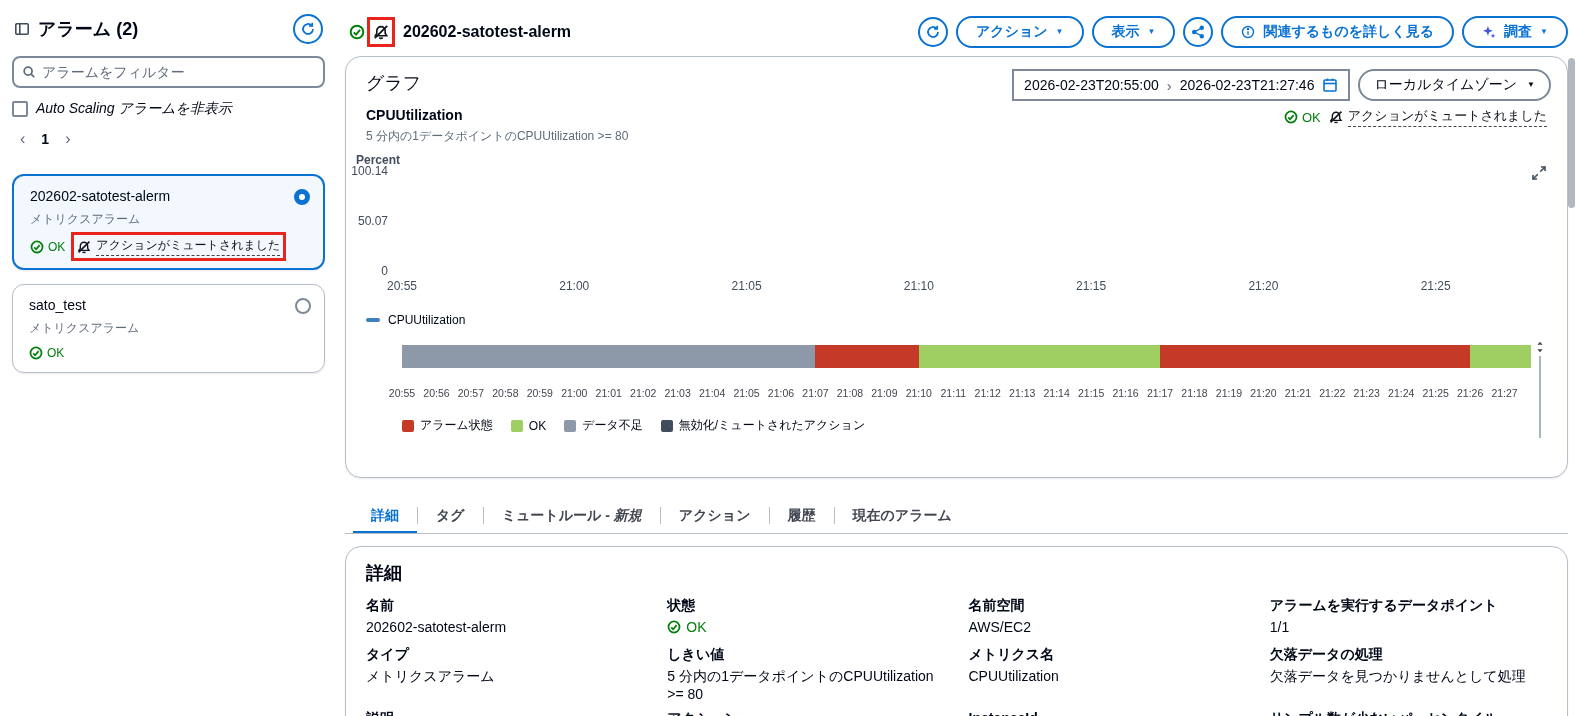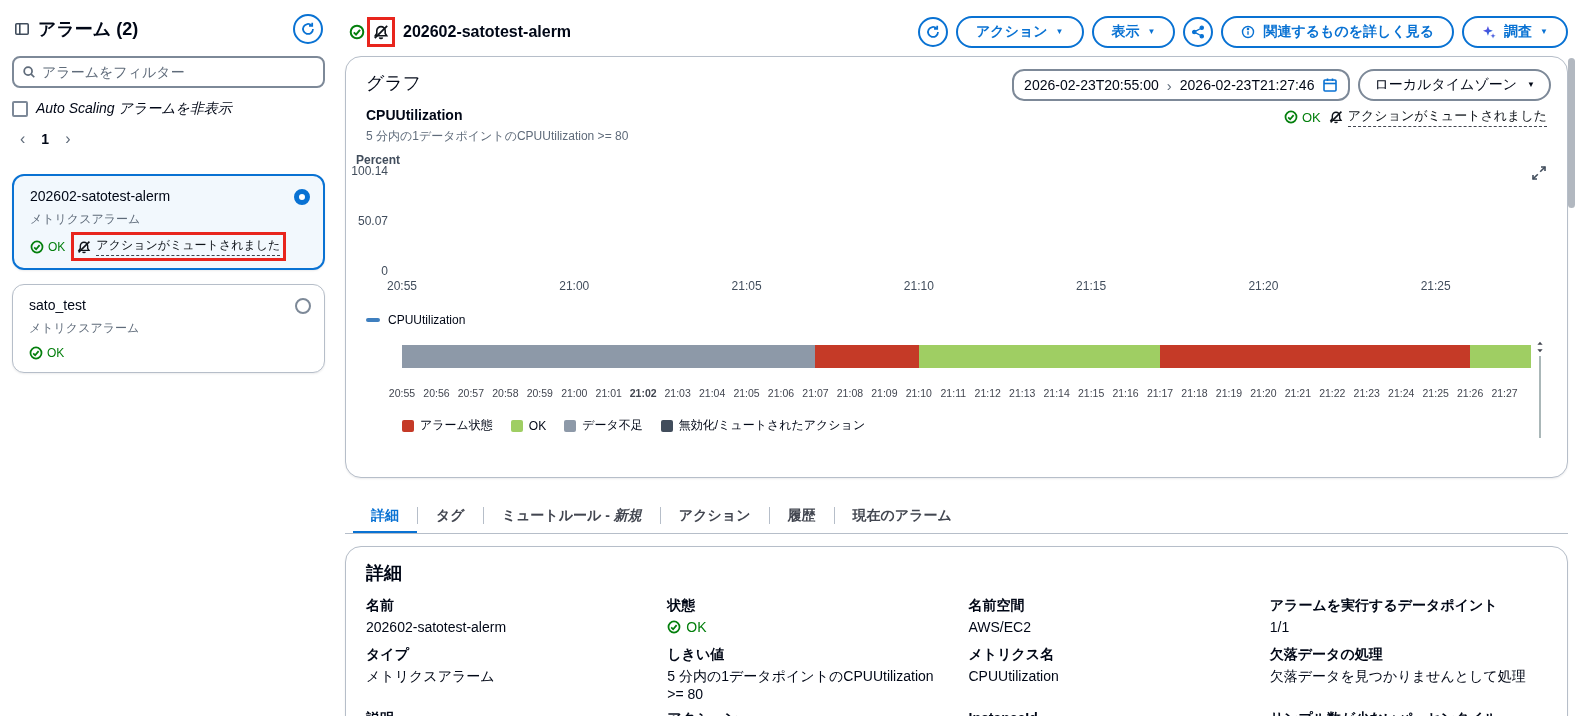--- a/index.html
+++ b/index.html
@@ -40,21 +40,21 @@
   .main-header { position: absolute; left: 349px; top: 16px; display: flex; align-items: center; gap: 8px; height: 32px; }
   .page-title { font-size: 16px; font-weight: bold; margin-left: 6px; }
   .bell-anno-wrap { position: relative; display: inline-flex; align-items: center; }
   .toolbar { position: absolute; top: 16px; right: 10px; display: flex; gap: 8px; align-items: center; }
   .btn { height: 32px; display: inline-flex; align-items: center; gap: 8px; padding: 0 18px; border: 2px solid #0972d3; border-radius: 20px; color: #0972d3; font-weight: bold; font-size: 14px; background: #fff; cursor: pointer; white-space: nowrap; font-family: inherit; }
 
   
   .graph-panel { position: absolute; left: 345px; top: 56px; width: 1223px; height: 422px; border: 1px solid #b6bec9; border-radius: 16px; background: #fff; box-shadow: 0 1px 2px rgba(0,7,22,.08); }
   .gp-title { position: absolute; left: 20px; top: 14px; font-size: 18px; font-weight: normal; }
   .gp-controls { position: absolute; right: 16px; top: 12px; display: flex; gap: 8px; align-items: center; }
-  .date-range { height: 32px; border: 2px solid #7d8998; border-radius: 12px; display: flex; align-items: center; gap: 8px; padding: 0 10px; font-size: 14px; background: #fff; cursor: pointer; }
+  .date-range { height: 32px; border: 2px solid #7d8998; border-radius: 0; display: flex; align-items: center; gap: 8px; padding: 0 10px; font-size: 14px; background: #fff; cursor: pointer; }
   .date-sep { color: #5f6b7a; font-size: 15px; }
   .tz-select { height: 32px; border: 2px solid #7d8998; border-radius: 16px; display: flex; align-items: center; gap: 10px; padding: 0 14px; font-size: 14px; background: #fff; cursor: pointer; }
   .metric-title { position: absolute; left: 20px; top: 50px; font-size: 14px; font-weight: bold; }
   .metric-sub { position: absolute; left: 20px; top: 71px; font-size: 12px; color: #5f6b7a; }
   .gp-status { position: absolute; right: 20px; top: 50px; display: flex; align-items: center; gap: 8px; font-size: 13px; }
   .ylabel { position: absolute; left: 10px; top: 96px; font-size: 12px; font-weight: bold; color: #414d5c; }
   .y-axis { position: absolute; left: 0; top: 114px; width: 48px; height: 100px; }
   .y-tick { position: absolute; right: 6px; transform: translateY(-50%); font-size: 12px; color: #414d5c; }
   .plot { position: absolute; left: 56px; right: 36px; top: 114px; height: 100px; border-bottom: 1px solid #c6cbd2; }
   .plot svg { position: absolute; inset: 0; width: 100%; height: 100%; overflow: visible; }
@@ -358,21 +358,21 @@
     </div>
 
     <div class="tl-labels">
         <span class="tl-label" style="left: 0%;">20:55</span>
         <span class="tl-label" style="left: 3.05188%;">20:56</span>
         <span class="tl-label" style="left: 6.10376%;">20:57</span>
         <span class="tl-label" style="left: 9.15565%;">20:58</span>
         <span class="tl-label" style="left: 12.2075%;">20:59</span>
         <span class="tl-label" style="left: 15.2594%;">21:00</span>
         <span class="tl-label" style="left: 18.3113%;">21:01</span>
-        <span class="tl-label" style="left: 21.3632%; font-weight: bold;">21:02</span>
+        <span class="tl-label" style="left: 21.3632%;">21:02</span>
         <span class="tl-label" style="left: 24.4151%;">21:03</span>
         <span class="tl-label" style="left: 27.4669%;">21:04</span>
         <span class="tl-label" style="left: 30.5188%;">21:05</span>
         <span class="tl-label" style="left: 33.5707%; text-align: center;">21:06</span>
         <span class="tl-label" style="left: 36.6226%;">21:07</span>
         <span class="tl-label" style="left: 39.6745%;">21:08</span>
         <span class="tl-label" style="left: 42.7263%;">21:09</span>
         <span class="tl-label" style="left: 45.7782%;">21:10</span>
         <span class="tl-label" style="left: 48.8301%;">21:11</span>
         <span class="tl-label" style="left: 51.882%;">21:12</span>

